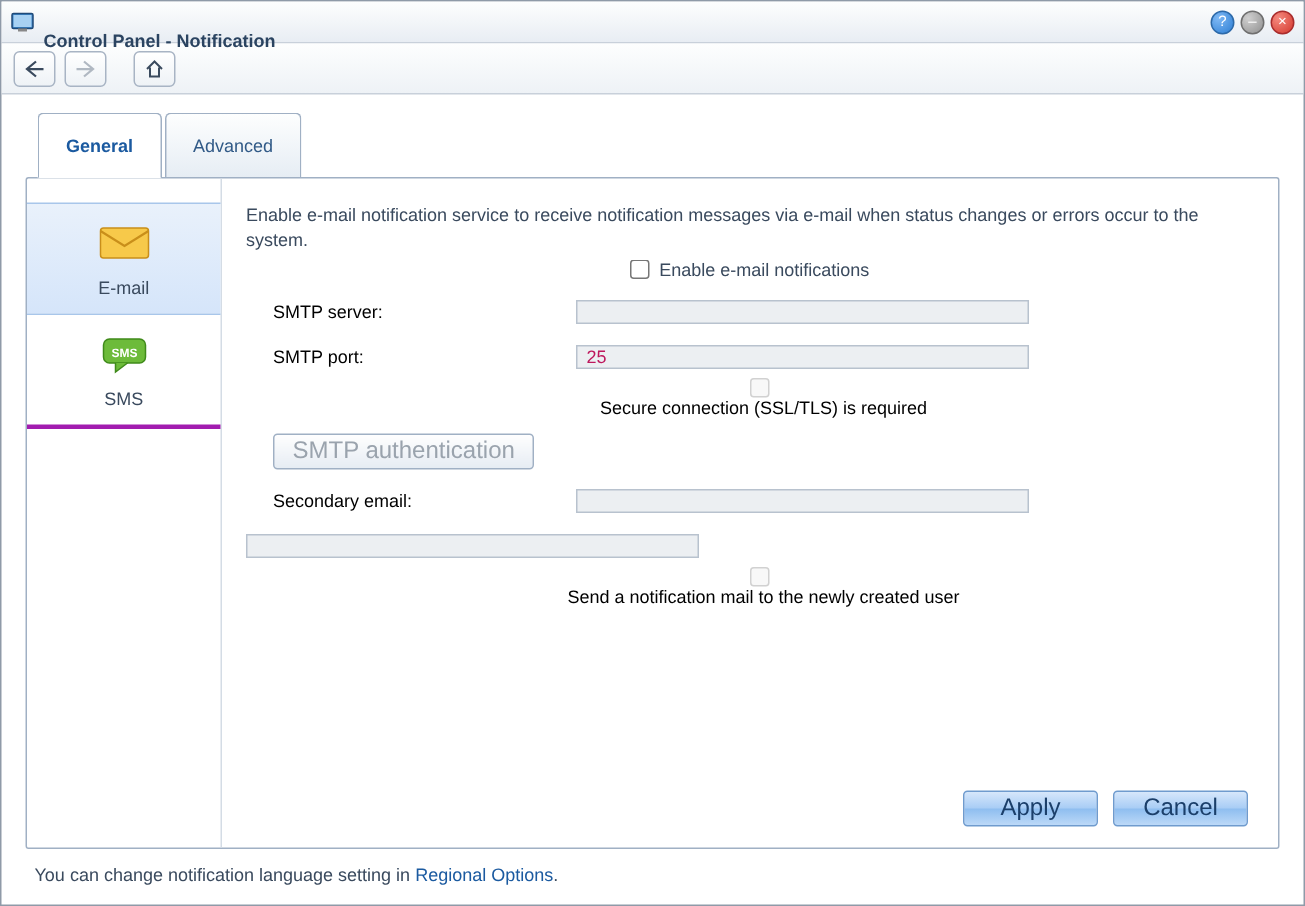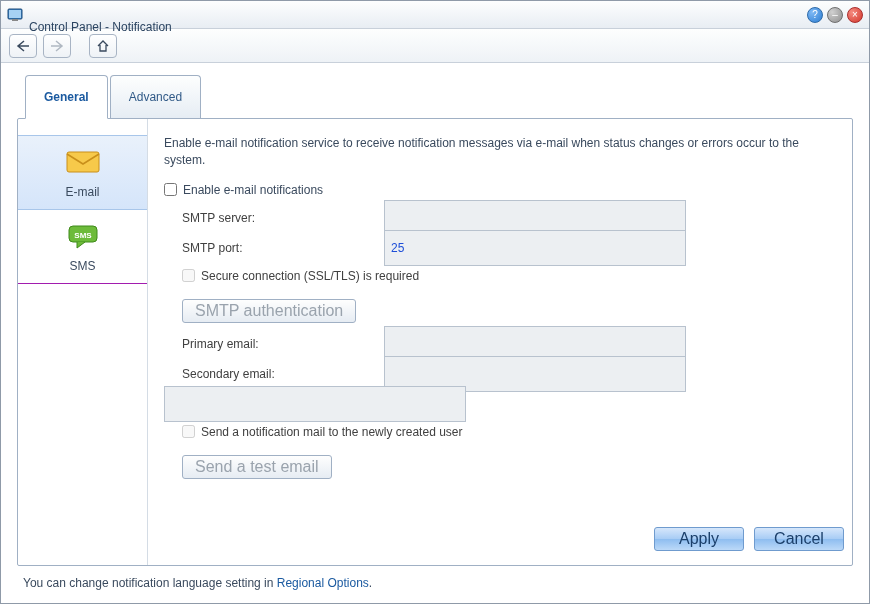--- a/index.html
+++ b/index.html
@@ -24,21 +24,21 @@
       align-items: center;
       padding: 0 6px;
     }
     .titlebar .app-icon {
       width: 16px;
       height: 16px;
       margin-right: 6px;
       display: inline-block;
     }
     .titlebar .title {
-      font-weight: normal;
+      font-weight: bold;
       color: #2b4461;
       flex: 1;
       margin-top: 24px;
     }
     .titlebar .winbtn {
       width: 16px;
       height: 16px;
       border-radius: 50%;
       margin-left: 4px;
       display: inline-flex;
@@ -119,21 +119,21 @@
     .sidebar {
       width: 130px;
       border-right: 1px solid #d4dce5;
       padding-top: 16px;
     }
     .sidebar-item {
       text-align: center;
       padding: 12px 4px 10px 4px;
       cursor: pointer;
       color: #3a4a5e;
-      border-bottom: 1px solid #a21caf;
+      border-bottom: 3px solid #a21caf;
     }
     .sidebar-item.active {
       background: linear-gradient(to bottom, #e9f1fb, #d5e5fa);
       border-top: 1px solid #a8c6ea;
       border-bottom: 1px solid #a8c6ea;
     }
     .sidebar-item .s-icon {
       display: block;
       margin: 0 auto 6px auto;
     }
@@ -141,56 +141,57 @@
     .main-pane {
       flex: 1;
       padding: 16px 16px 8px 16px;
       display: flex;
       flex-direction: column;
       position: relative;
     }
     .desc {
       color: #3a4a5e;
       line-height: 1.4;
-      margin-bottom: 10px;
     }
     .form-row {
       display: flex;
       align-items: center;
       height: 26px;
       margin-bottom: 4px;
     }
     .form-row.chk {
       height: 22px;
+      justify-content: center;
     }
     .form-label {
       width: 220px;
       color: #3a4a5e;
     }
     .form-label.indent {
       padding-left: 18px;
     }
     .form-label.disabled, .chk.disabled label {
-      color: #404040;
+      color: #000000;
     }
     input[type="text"] {
       width: 302px;
-      height: 36px;
+      height: 16px;
       border: 1px solid #b8c2ce;
       background: #eceff2;
       padding: 0 6px;
-      color: #1d4ed8;
+      color: #be185d;
       font-family: inherit;
       font-size: 12px;
     }
     input[type="checkbox"] {
       margin-right: 6px;
     }
     .sub-indent {
       padding-left: 18px;
+      flex-direction: column;
     }
     .chk label {
       color: #3a4a5e;
     }
 
     .btn {
       height: 24px;
       padding: 0 12px;
       border: 1px solid #a0b0c4;
       border-radius: 3px;
@@ -212,21 +213,21 @@
     }
 
     .btn-row {
       margin: 8px 0 8px 0;
       padding-left: 18px;
     }
 
     .footer-buttons {
       position: absolute;
       bottom: 14px;
-      right: 8px;
+      right: 20px;
       display: flex;
       gap: 10px;
     }
 
     .footnote {
       padding: 10px 6px 0 6px;
       color: #3a4a5e;
     }
     .footnote a {
       color: #1b5aa0;
@@ -318,39 +319,32 @@
       <div class="form-row chk disabled sub-indent">
         <input type="checkbox" disabled="" style="">
         <label>Secure connection (SSL/TLS) is required</label>
       </div>
 
       <div class="btn-row">
         <button class="btn disabled" disabled="">SMTP authentication</button>
       </div>
 
       <div class="form-row">
-        <span class="form-label indent disabled">Primary email:</span>
-        <input type="text" disabled="" value="" style="">
-      </div>
-      <div class="form-row">
         <span class="form-label indent disabled">Secondary email:</span>
         <input type="text" disabled="" value="" style="">
       </div>
       <div class="form-row">
         <input type="text" disabled="" value="" style="">
       </div>
 
       <div class="form-row chk disabled sub-indent">
         <input type="checkbox" disabled="" style="">
         <label>Send a notification mail to the newly created user</label>
       </div>
 
-      <div class="btn-row">
-        <button class="btn disabled" disabled="">Send a test email</button>
-      </div>
 
       <div class="footer-buttons">
         <button class="btn primary">Apply</button>
         <button class="btn primary">Cancel</button>
       </div>
     </div>
   </div>
 
   <div class="footnote">
     <span>You can change notification language setting in </span><a href="#">Regional Options</a><span>.</span>

